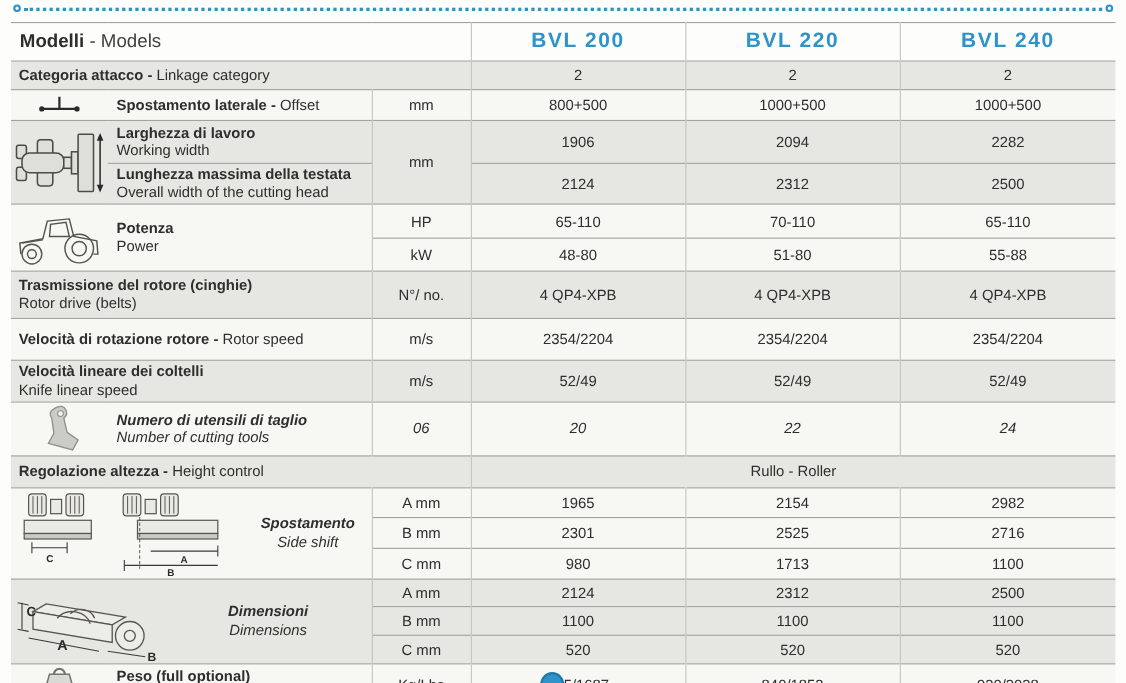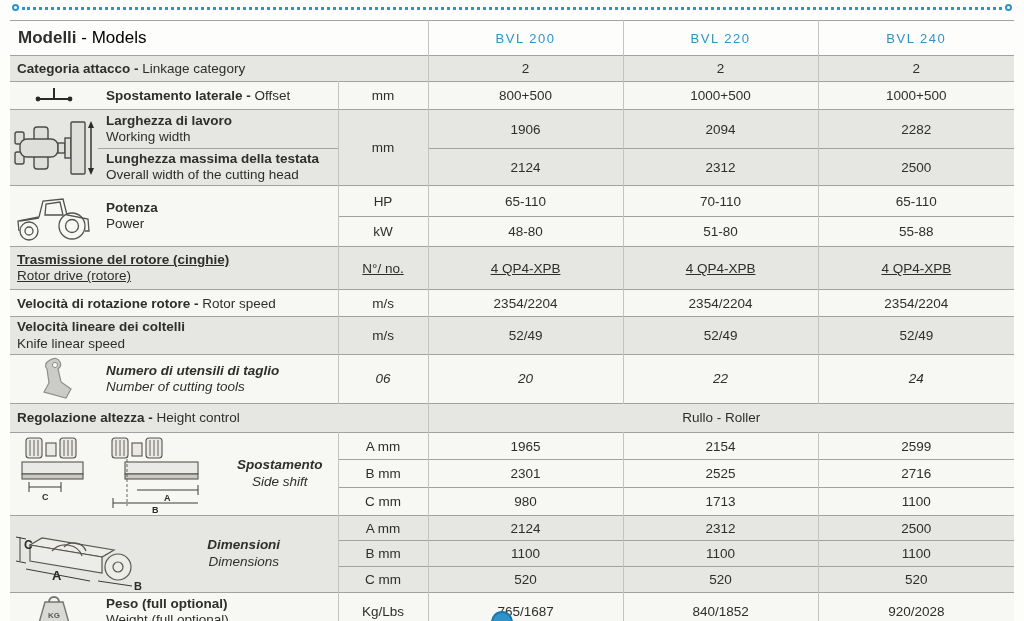--- a/index.html
+++ b/index.html
@@ -23,40 +23,40 @@
   table.spec{position:absolute;left:10px;top:20px;width:1004px;border-collapse:collapse;table-layout:fixed;
              border-bottom:1px solid var(--hline);}
   table.spec tr{border-top:1px solid var(--hline);}
   td{padding:2px 4px;vertical-align:middle;font-size:13.5px;}
 
   .g{background:var(--row-gray);}
   .w{background:var(--row-white);}
 
   .thead{font-size:17px;padding-left:8px;}
   .tb{font-weight:bold;}
-  .tn{color:#000000;}
-
-  .bvl{color:var(--accent-blue);font-weight:normal;font-size:13px;letter-spacing:1.5px;text-align:center;}
+  .tn{color:#404040;}
+
+  .bvl{color:var(--accent-blue);font-weight:bold;font-size:19px;letter-spacing:1.5px;text-align:center;}
 
   .unit,.val,.valwide{text-align:center;border-left:1px solid var(--vline);}
   .lab2,.lab3,.txt{text-align:left;}
   .lab2,.lab3{padding-left:7px;margin-left:12px;}
   .txt{padding-left:8px;}
   .lit{font-weight:bold;}
   .len{font-weight:normal;}
   .two .lit,.two .len{display:block;line-height:1.2;}
 
   .icoCell{text-align:center;border-right-style:hidden;padding:1px;}
   .diagCell{padding:1px 2px;}
   .diagWrap{display:flex;align-items:center;}
   .diagWrap .diagLabel{flex:1;text-align:center;font-style:italic;}
   .diagLabel .lit,.diagLabel .len{display:block;line-height:1.25;}
 
   .h35{height:35px;} .h26{height:26px;} .h28{height:28px;} .h39{height:39px;} .h40{height:24px;}
-  .h31{height:31px;} .h30{height:30px;} .h43{height:43px;text-decoration:underline;} .h27{height:27px;} .h46{height:46px;font-style:italic;}
+  .h31{height:31px;} .h30{height:30px;} .h43{height:43px;} .h27{height:38px;} .h46{height:46px;font-style:italic;}
   .h29{height:29px;} .h25{height:25px;}
 
   svg{display:block;margin:0 auto;}
   .sk{stroke:#55534f;stroke-width:1.3;fill:none;}
   .dimline{stroke:#3a3a38;stroke-width:1;}
   .dimtxt{font-family:"Liberation Sans",sans-serif;font-weight:bold;fill:#2a2a28;}
 
   .bottom-circle{position:absolute;left:491px;top:611px;width:22px;height:22px;border-radius:50%;
                  background:var(--accent-blue);border:2px solid #1f77a6;}
 </style>
@@ -187,21 +187,21 @@
     <tr class="w h30">
       <td class="unit">kW</td>
       <td class="val">48-80</td>
       <td class="val">51-80</td>
       <td class="val">55-88</td>
     </tr>
 
     <tr class="g h43">
       <td colspan="2" class="lab2 two">
         <span class="lit">Trasmissione del rotore (cinghie)</span>
-        <span class="len">Rotor drive (rotore)</span>
+        <span class="len">Rotor drive (belts)</span>
       </td>
       <td class="unit">N°/ no.</td>
       <td class="val">4 QP4-XPB</td>
       <td class="val">4 QP4-XPB</td>
       <td class="val">4 QP4-XPB</td>
     </tr>
 
     <tr class="w h27">
       <td colspan="2" class="lab2">
         <span class="lit">Velocità di rotazione rotore -</span>
@@ -297,21 +297,21 @@
           </span>
           <div class="diagLabel">
             <span class="lit">Spostamento</span>
             <span class="len">Side shift</span>
           </div>
         </div>
       </td>
       <td class="unit">A mm</td>
       <td class="val">1965</td>
       <td class="val">2154</td>
-      <td class="val">2599</td>
+      <td class="val">2982</td>
     </tr>
     <tr class="w h25">
       <td class="unit">B mm</td>
       <td class="val">2301</td>
       <td class="val">2525</td>
       <td class="val">2716</td>
     </tr>
     <tr class="w h25">
       <td class="unit">C mm</td>
       <td class="val">980</td>

